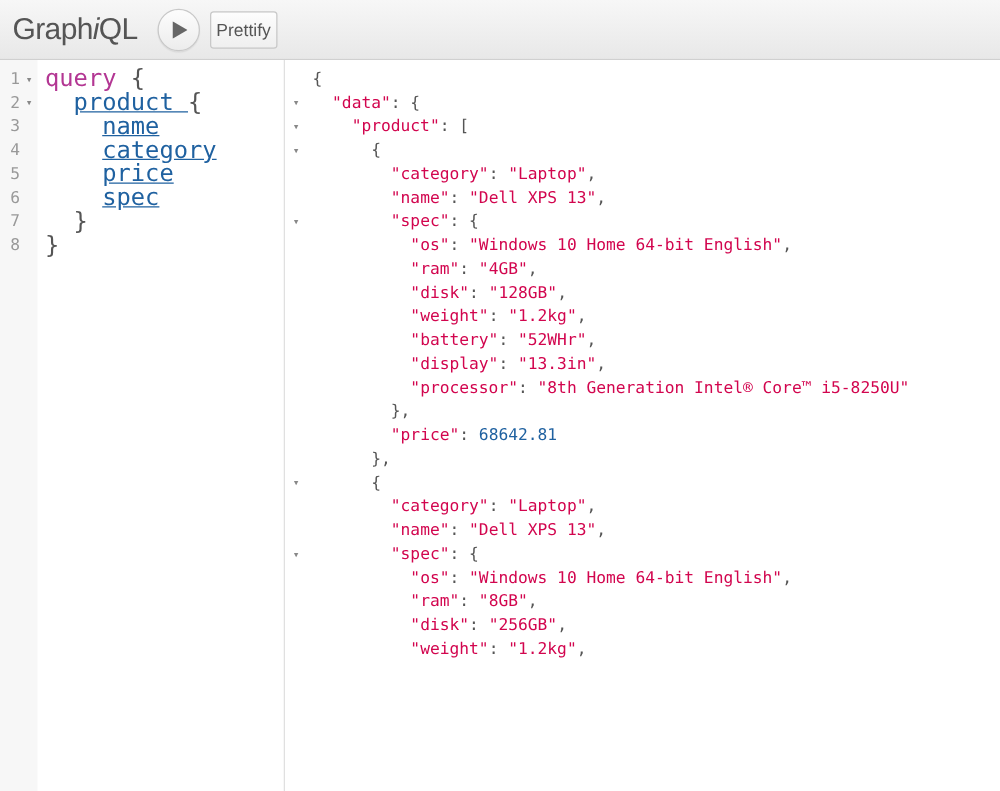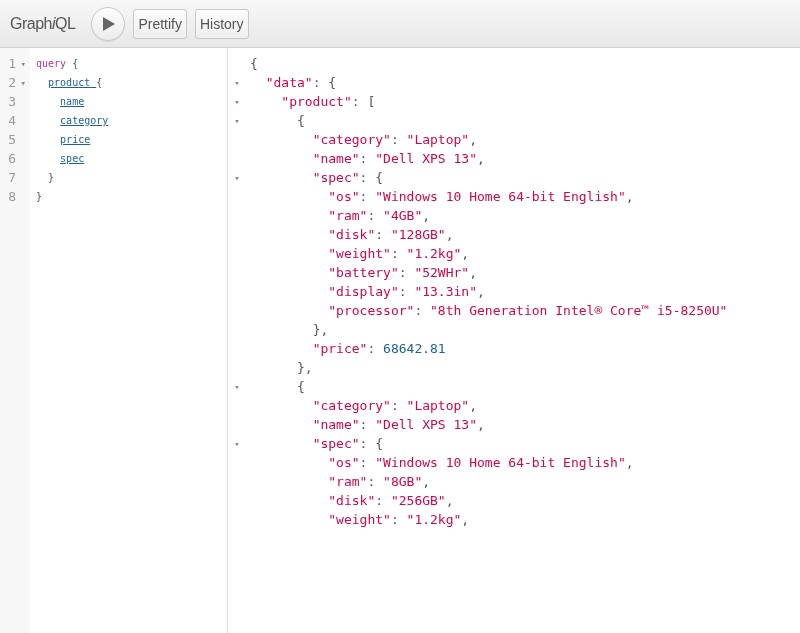--- a/index.html
+++ b/index.html
@@ -6,21 +6,21 @@
     html, body { width: 800px; height: 633px; font-family: Arial, Helvetica, sans-serif; overflow: hidden; }
     .toolbar {
       height: 48px;
       background: linear-gradient(#f7f7f7, #e8e8e8);
       border-bottom: 1px solid #d0d0d0;
       display: flex;
       align-items: center;
       padding: 0 10px;
       gap: 8px;
     }
-    .logo { font-size: 16px; color: #555; margin-right: 8px; letter-spacing: -0.5px; }
+    .logo { font-size: 24px; color: #555; margin-right: 8px; letter-spacing: -0.5px; }
     .logo em { font-style: italic; }
     .play-btn {
       width: 34px; height: 34px; border-radius: 50%;
       background: linear-gradient(#fdfdfd, #ececec);
       border: 1px solid #c8c8c8;
       display: flex; align-items: center; justify-content: center;
       cursor: pointer;
       box-shadow: 0 1px 1px rgba(0,0,0,0.08);
     }
     .play-btn svg { margin-left: 2px; }
@@ -30,21 +30,21 @@
       border: 1px solid #c8c8c8;
       border-radius: 3px;
       color: #555; font-size: 14px;
       display: flex; align-items: center; cursor: pointer;
     }
     .panes { display: flex; height: 585px; }
     .query-pane { width: 228px; display: flex; border-right: 1px solid #e0e0e0; background: #fff; }
     .gutter { width: 30px; background: #f7f7f7; text-align: right; padding: 6px 2px 0 0; font-size: 13px; color: #999; font-family: Menlo, Consolas, monospace; user-select: none; }
     .gutter .ln { display: flex; justify-content: flex-end; align-items: center; height: 19px; gap: 2px; padding-right: 2px;}
     .fold { font-size: 9px; color: #888; width: 8px; display: inline-block; }
-    .code { flex: 1; padding: 6px 8px 0 6px; font-family: Menlo, Consolas, monospace; font-size: 10px; line-height: 19px; white-space: pre; color: #333; }
+    .code { flex: 1; padding: 6px 8px 0 6px; font-family: Menlo, Consolas, monospace; font-size: 19px; line-height: 19px; white-space: pre; color: #333; }
     .kw { color: #b33693; }
     .field { color: #1f61a0; text-decoration: underline; }
     .punct { color: #555; }
     .result-pane { flex: 1; display: flex; background: #fff; }
     .result-gutter { width: 18px; background: #fff; padding: 6px 0 0 0; font-size: 9px; color: #888; font-family: Menlo, Consolas, monospace; user-select: none; }
     .result-gutter .rg { height: 19px; display: flex; align-items: center; justify-content: center; }
     .result-code { flex: 1; padding: 6px 0 0 4px; font-family: Menlo, Consolas, monospace; font-size: 13px; line-height: 19px; white-space: pre; overflow: hidden; }
     .key { color: #d2054e; }
     .str { color: #d2054e; }
     .num { color: #1f61a0; margin-top: 32px; }
@@ -57,23 +57,20 @@
   <span class="logo">
     <span>Graph</span><em>i</em><span>QL</span>
   </span>
   <div class="play-btn">
     <svg width="12" height="14" viewBox="0 0 12 14">
         <path d="M0 0 L12 7 L0 14 Z" fill="#666"></path>
       </svg>
   </div>
   <div class="btn">
     <span>Prettify</span>
-  </div>
-  <div class="btn">
-    <span>History</span>
   </div>
 </div>
 
 <div class="panes">
   <div class="query-pane">
     <div class="gutter" id="query-gutter">
         <div class="ln">
           <span>1</span>
           <span class="fold">▾</span>
         </div>

